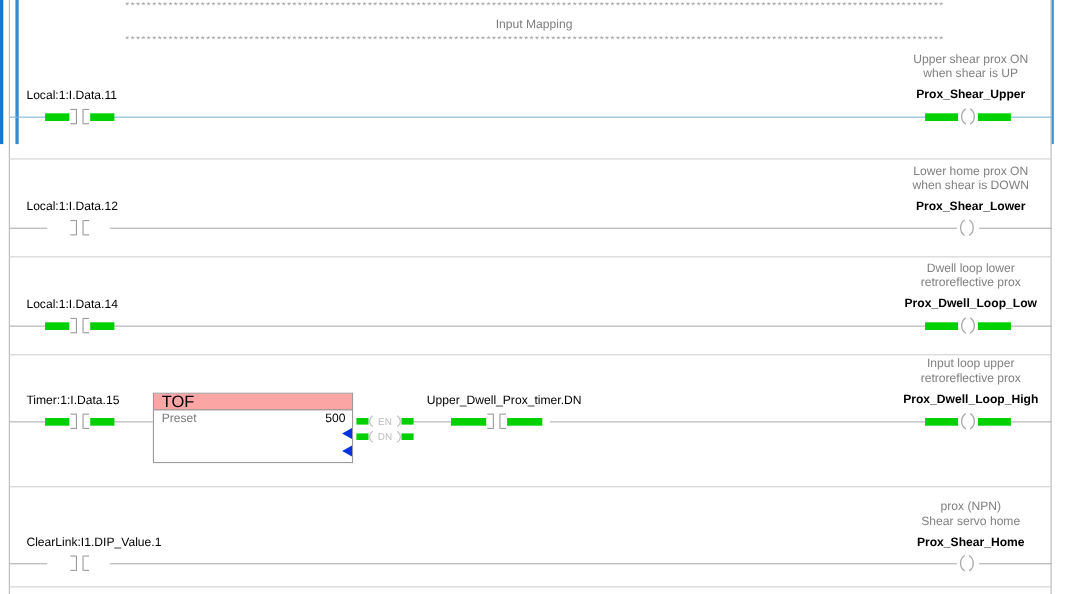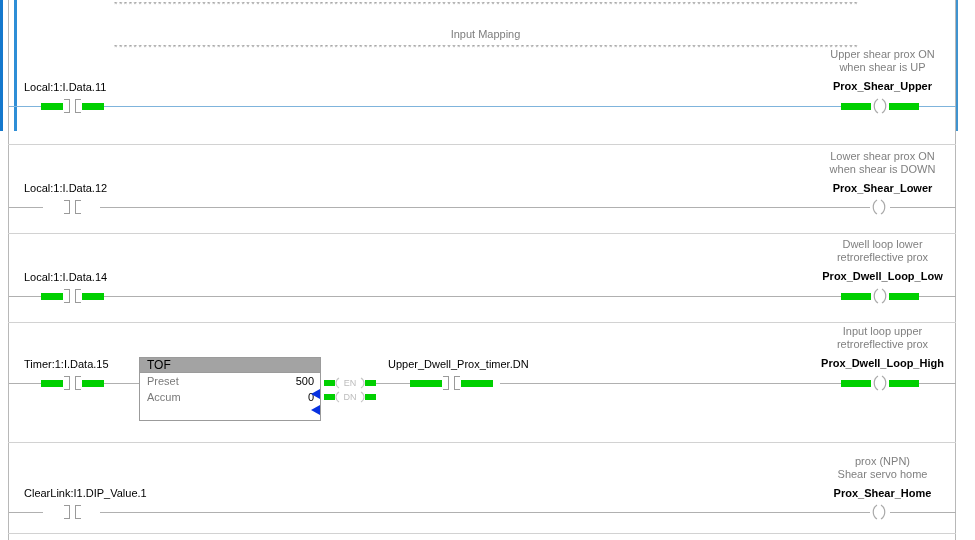--- a/index.html
+++ b/index.html
@@ -76,23 +76,23 @@
   .tag-r{position:absolute;font-size:11px;color:#000;white-space:nowrap;text-align:center;font-weight:bold;}
 
   
   .fb{
     position:absolute;
     border:1px solid #9b9b9b;
     background:#ffffff;
     box-sizing:border-box;
   }
   .fb-head{
-    background:#a3a3a3;
+    background:#fca5a5;
     border-bottom:1px solid #9b9b9b;
-    font-size:12px;
+    font-size:15px;
     color:#000;
     padding:1px 0 4px 7px;
     height:15px;
     box-sizing:border-box;
     line-height:13px;
   }
   .fb-row{
     display:flex;
     align-items:center;
     height:16px;
@@ -121,21 +121,21 @@
   .fb-out .olabel span{position:relative;z-index:2;}
   .fb-out .olabel svg{position:absolute;left:0;top:0;}
 </style>
 </head>
 <body>
 
 <div id="sheet">
 
   <div class="cmt-block" style="left:113px;top:2px;width:745px;">
     <div class="cmt-stars">*************************************************************************************************************************************************************************************************************************************************************************************************************************************************************************</div>
-    <div class="cmt-title" style="margin-top:16px;">Input Mapping</div>
+    <div class="cmt-title" style="margin-top:4px;">Input Mapping</div>
     <div class="cmt-stars" style="margin-top:4px;">*************************************************************************************************************************************************************************************************************************************************************************************************************************************************************************</div>
   </div>
 
   <div class="rail-left" style="top:0px;height:540px;"></div>
   <div class="rail-right" style="top:0px;height:540px;"></div>
 
   <div class="sel-bar-a"></div>
   <div class="sel-bar-c"></div>
   <div class="rail-right-sel"></div>
 
@@ -207,21 +207,21 @@
       <div class="cgap"></div>
       <div class="brk brk-l">
         <div class="v"></div>
           <div class="t top"></div>
           <div class="t bot"></div>
       </div>
       <div class="cbar off"></div>
     </div>
 
     <div class="desc" style="left:795px;top:150px;width:175px;">
-      <div>Lower shear prox ON</div>
+      <div>Lower home prox ON</div>
       <div>when shear is DOWN</div>
     </div>
     <div class="tag-r" style="left:795px;top:182px;width:175px;">Prox_Shear_Lower</div>
 
     <div class="coil" style="left:870px;top:199px;">
       <div class="pbar off" style="width:0;"></div>
       <div class="par">
         <svg width="9" height="16">
             <path d="M7 1 C2 4, 2 12, 7 15" stroke="#a9a9a9" fill="none" stroke-width="1.2"></path>
           </svg>
@@ -303,24 +303,20 @@
           <div class="t bot"></div>
       </div>
       <div class="cbar"></div>
     </div>
 
     <div class="fb" style="left:139px;top:357px;width:182px;height:64px;">
       <div class="fb-head">TOF</div>
       <div class="fb-row">
         <span class="fb-lbl">Preset</span>
         <span class="fb-val right">500</span>
-      </div>
-      <div class="fb-row">
-        <span class="fb-lbl">Accum</span>
-        <span class="fb-val right">0</span>
       </div>
     </div>
     <div class="arrow" style="left:311px;top:389px;"></div>
     <div class="arrow" style="left:311px;top:405px;"></div>
 
     <div class="fb-out" style="left:324px;top:376px;">
       <div class="obar"></div>
       <div class="olabel">
         <svg width="30" height="14">
           <path d="M4 2 C0 4.5, 0 9.5, 4 12" stroke="#c5c5c5" fill="none" stroke-width="1.1"></path>

